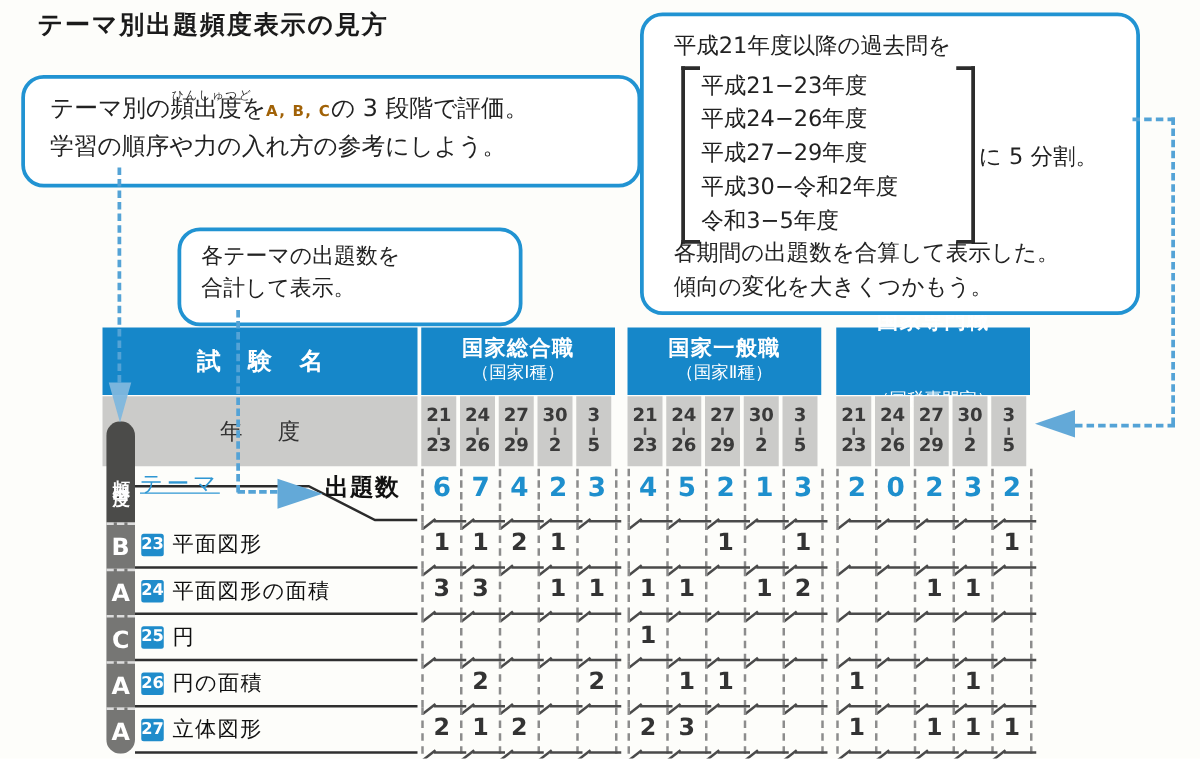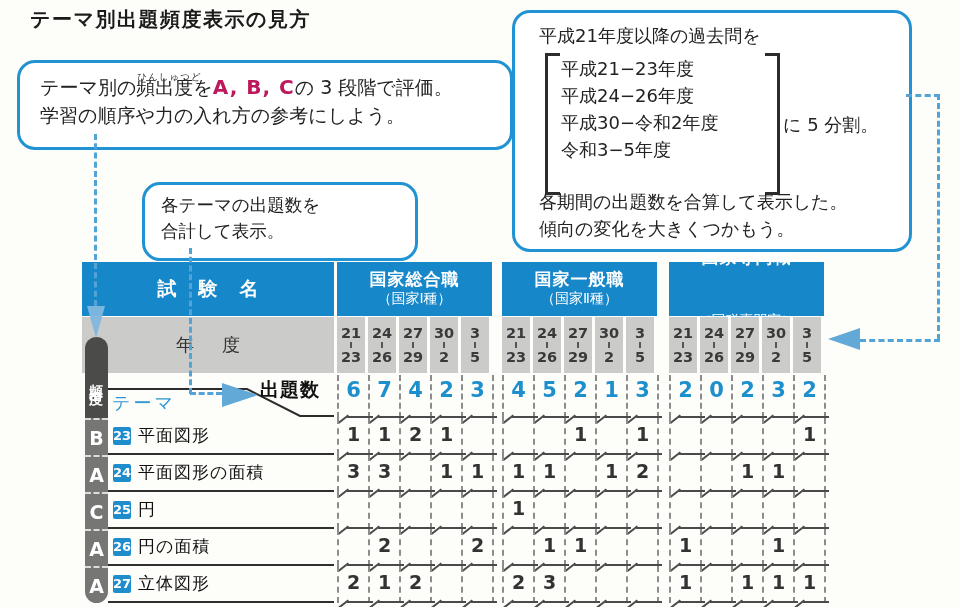--- a/index.html
+++ b/index.html
@@ -10,21 +10,21 @@
 
   
   #title{left:30px;top:6px;font-size:20px;font-weight:bold;color:#1b1b1b;letter-spacing:1.5px;}
 
   
   .callout{background:#fff;border:3px solid #2193d2;border-radius:18px;color:#222;z-index:4;}
   #box1{left:17px;top:60px;width:456px;height:74px;padding:10px 14px 0 20px;
         font-size:19px;line-height:28px;}
   #box1 .rubywrap{position:relative;display:inline-block;}
   #box1 .furi{position:absolute;top:-10px;left:1px;font-size:9.5px;letter-spacing:1px;white-space:nowrap;color:#333;}
-  #box1 .abc{color:#be185d;font-weight:bold;font-size:20px;letter-spacing:1px;}
+  #box1 .abc{color:#a16207;font-weight:bold;font-size:12px;letter-spacing:1px;}
   #box3{left:142px;top:182px;width:244px;height:66px;padding:7px 10px 0 16px;
         font-size:17.5px;line-height:26px;}
   #box2{left:512px;top:10px;width:394px;height:236px;font-size:18px;}
   #box2 .b-intro{left:24px;top:11px;}
   #box2 .brk{width:12px;height:136px;top:40px;border-top:3px solid #2c2c2c;border-bottom:3px solid #2c2c2c;}
   #box2 .brkL{left:30px;border-left:3px solid #2c2c2c;}
   #box2 .brkR{left:250px;border-right:3px solid #2c2c2c;}
   #box2 .b-list{left:46px;top:42px;line-height:27px;}
   #box2 .b-suffix{left:268px;top:100px;}
   #box2 .b-note1{left:24px;top:177px;text-align:center;}
@@ -61,21 +61,21 @@
   #yearRow{left:337px;top:317px;width:500px;height:56px;}
   .ygroup{position:absolute;top:0;display:flex;gap:3px;}
   .ycell{width:28px;height:56px;background:#cbcbc9;display:flex;flex-direction:column;
          align-items:center;justify-content:center;color:#3a3a3a;font-size:14.5px;
          font-weight:bold;line-height:14px;}
   .ytick{width:2px;height:6px;background:#555;margin:2px 0;}
 
   
   #countsLabel{left:82px;top:374px;width:252px;height:44px;}
   #countsLabel svg{position:absolute;left:0;top:0;}
-  #themeLabel{position:absolute;left:30px;top:17px;color:#2f97d3;font-size:18px;letter-spacing:3px;}
+  #themeLabel{position:absolute;left:30px;top:1px;color:#2f97d3;font-size:18px;letter-spacing:3px;text-decoration:underline;}
   #countsWord{position:absolute;left:178px;top:3px;color:#111;font-size:19px;font-weight:700;letter-spacing:1px;}
 
   
   #countsRow{left:337px;top:375px;width:500px;height:43px;}
   #valuesArea{left:337px;top:418px;width:500px;height:185px;}
   .vrow{position:absolute;left:0;width:100%;height:37px;}
   .vgroup{position:absolute;top:0;height:100%;width:157px;border-left:2px dashed #8c8c8c;
           display:flex;box-sizing:border-box;}
   .cell{position:relative;width:31px;height:100%;border-right:2px dashed #8c8c8c;box-sizing:border-box;}
   .cell::after{content:"";position:absolute;left:8px;right:-5px;bottom:0;border-bottom:2px solid #4a4a4a;}
@@ -116,20 +116,21 @@
     <span>各テーマの出題数を</span><br>
     <span>合計して表示。</span>
   </div>
 
   <div class="abs callout" id="box2">
     <div class="abs b-intro">平成21年度以降の過去問を</div>
     <div class="abs brk brkL"></div>
     <div class="abs b-list" id="periodList">
         <div>平成21−23年度</div>
         <div>平成24−26年度</div>
+        <div>平成27−29年度</div>
         <div>平成30−令和2年度</div>
         <div>令和3−5年度</div>
       </div>
     <div class="abs brk brkR"></div>
     <div class="abs b-suffix">に 5 分割。</div>
     <div class="abs b-note1">各期間の出題数を合算して表示した。</div>
     <div class="abs b-note2">傾向の変化を大きくつかもう。</div>
   </div>
 
   <div class="abs dashv" id="dashLeft"></div>

